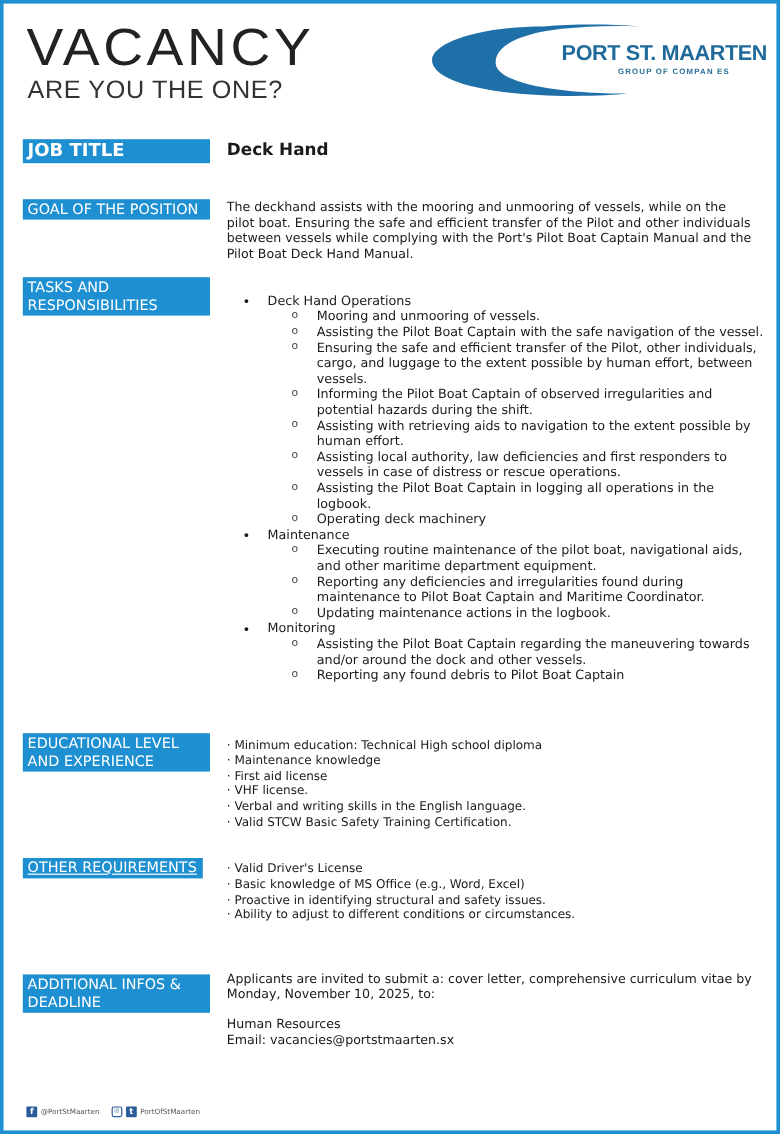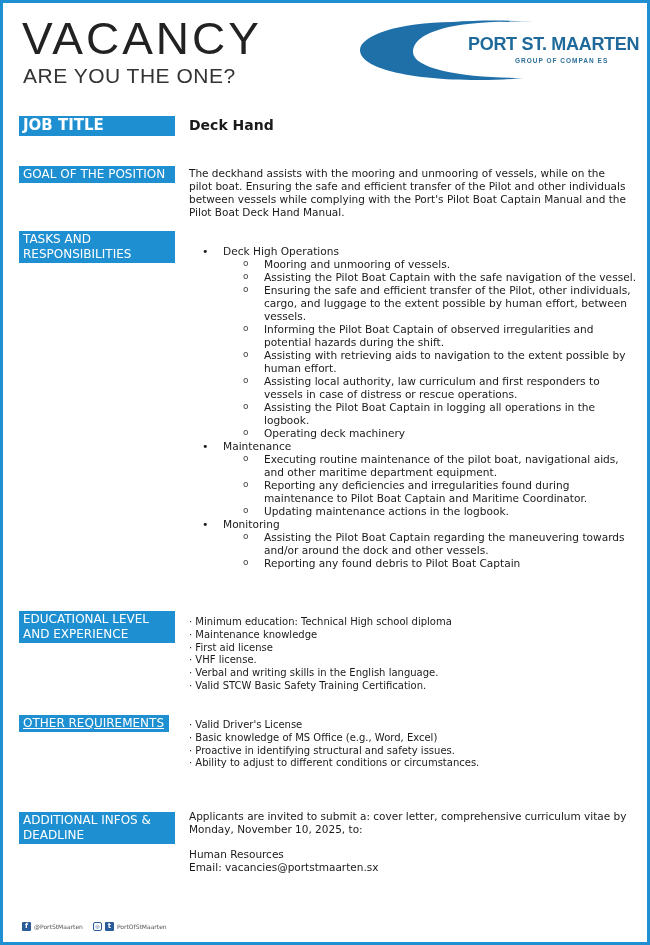--- a/index.html
+++ b/index.html
@@ -65,28 +65,28 @@
 <div class="label" style="top:166px;">GOAL OF THE POSITION</div>
 <div class="para" style="top:167px;">The deckhand assists with the mooring and unmooring of vessels, while on the pilot boat. Ensuring the safe and efficient transfer of the Pilot and other individuals between vessels while complying with the Port's Pilot Boat Captain Manual and the Pilot Boat Deck Hand Manual.</div>
 
 <div class="label" style="top:231px;">
   <div>TASKS AND</div>
   <div>RESPONSIBILITIES</div>
 </div>
 <div class="tasks">
   <ul>
     <li class="group">
-      <span>Deck High Operations</span>
+      <span>Deck Hand Operations</span>
       <ul class="sub-list">
         <li class="item">Mooring and unmooring of vessels.</li>
         <li class="item">Assisting the Pilot Boat Captain with the safe navigation of the vessel.</li>
         <li class="item">Ensuring the safe and efficient transfer of the Pilot, other individuals, cargo, and luggage to the extent possible by human effort, between vessels.</li>
         <li class="item">Informing the Pilot Boat Captain of observed irregularities and potential hazards during the shift.</li>
         <li class="item">Assisting with retrieving aids to navigation to the extent possible by human effort.</li>
-        <li class="item">Assisting local authority, law curriculum and first responders to vessels in case of distress or rescue operations.</li>
+        <li class="item">Assisting local authority, law deficiencies and first responders to vessels in case of distress or rescue operations.</li>
         <li class="item">Assisting the Pilot Boat Captain in logging all operations in the logbook.</li>
         <li class="item">Operating deck machinery</li>
       </ul>
     </li>
     <li class="group">
       <span>Maintenance</span>
       <ul class="sub-list">
         <li class="item">Executing routine maintenance of the pilot boat, navigational aids, and other maritime department equipment.</li>
         <li class="item">Reporting any deficiencies and irregularities found during maintenance to Pilot Boat Captain and Maritime Coordinator.</li>
         <li class="item">Updating maintenance actions in the logbook.</li>

